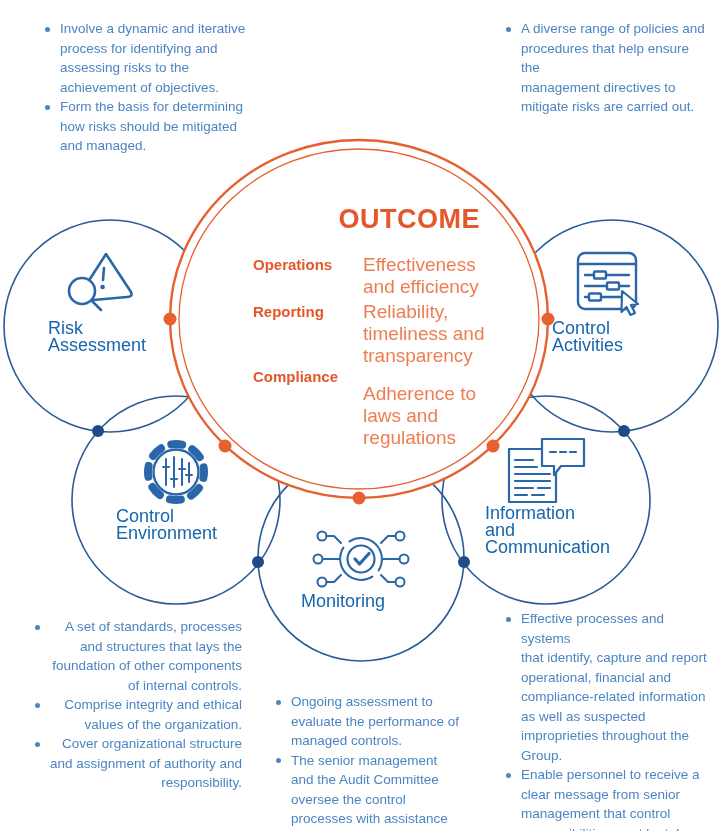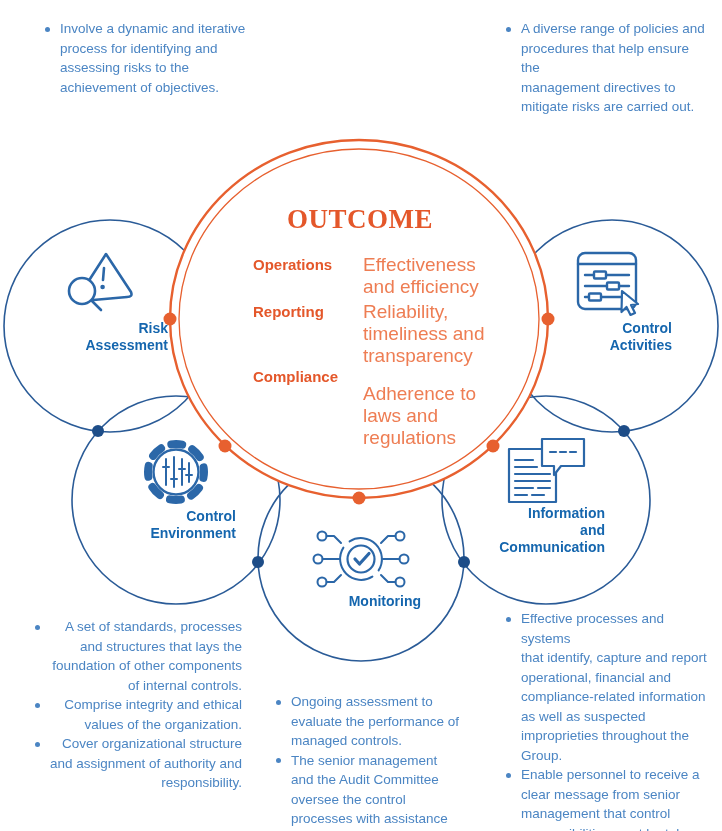--- a/index.html
+++ b/index.html
@@ -7,23 +7,23 @@
     position:relative;width:722px;height:831px;background:#ffffff;overflow:hidden;
     font-family:"Liberation Sans", sans-serif;
   }
   .abs{position:absolute;}
   
   .notes{color:#4B85C3;font-size:13.5px;line-height:19.5px;}
   .notes ul{margin:12px;padding:0;list-style:none;}
   .notes li{position:relative;padding-left:18px;white-space:pre-line;}
   .notes li::before{content:"";position:absolute;left:3px;top:7.5px;width:5px;height:5px;border-radius:50%;background:#4B85C3;}
   
-  .circle-label{color:#1566AE;font-weight:bold;font-size:14px;line-height:17px;text-align:right;white-space:pre-line;}
+  .circle-label{color:#1566AE;font-weight:normal;font-size:18px;line-height:17px;text-align:left;white-space:pre-line;}
   
-  .outcome-title{color:#E4572A;font-weight:bold;font-size:27px;letter-spacing:.5px;text-align:center;font-family:Liberation Serif, serif;}
+  .outcome-title{color:#E4572A;font-weight:bold;font-size:27px;letter-spacing:.5px;text-align:right;}
   .row-label{color:#E4572A;font-weight:bold;font-size:15px;line-height:22px;}
   .row-desc{color:#EE7D53;font-size:19px;line-height:22px;white-space:pre-line;}
   svg{display:block;}
 </style>
 </head>
 <body>
 
 <div id="page">
 
   <svg class="abs" style="left:0;top:0" width="722" height="831" viewBox="0 0 722 831">
@@ -48,20 +48,23 @@
     <circle cx="258" cy="562" r="6" fill="#1D4D88"></circle>
     <circle cx="464" cy="562" r="6" fill="#1D4D88"></circle>
   </svg>
 
   <div class="abs notes" style="left:30px;top:7px;">
     <ul>
       <li>Involve a dynamic and iterative
 process for identifying and
 assessing risks to the
 achievement of objectives.</li>
+      <li>Form the basis for determining
+how risks should be mitigated
+and managed.</li>
     </ul>
   </div>
 
   <div class="abs notes" style="left:491px;top:7px;">
     <ul>
       <li>A diverse range of policies and
 procedures that help ensure the
 management directives to
 mitigate risks are carried out.</li>
     </ul>

